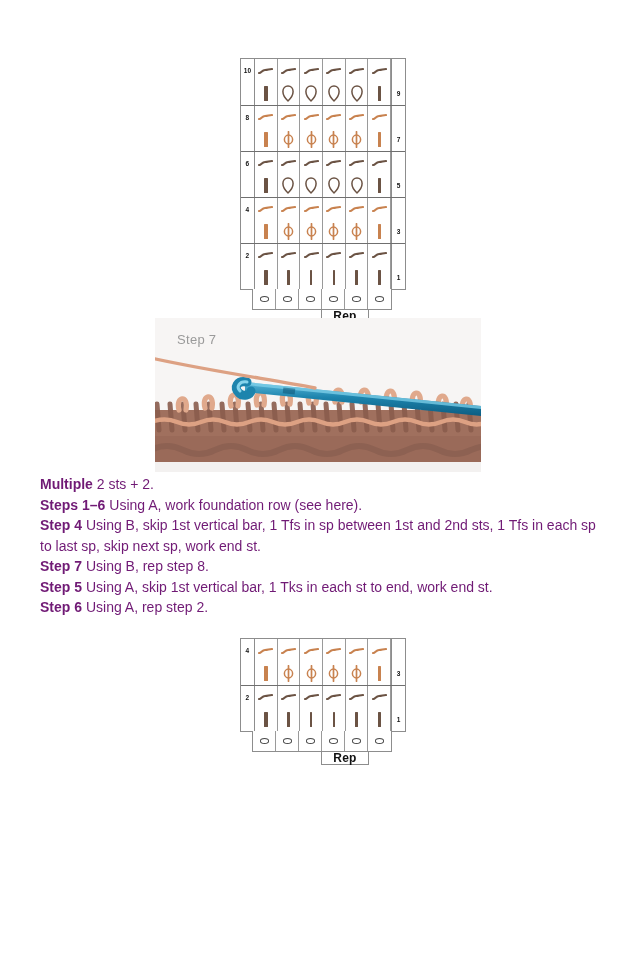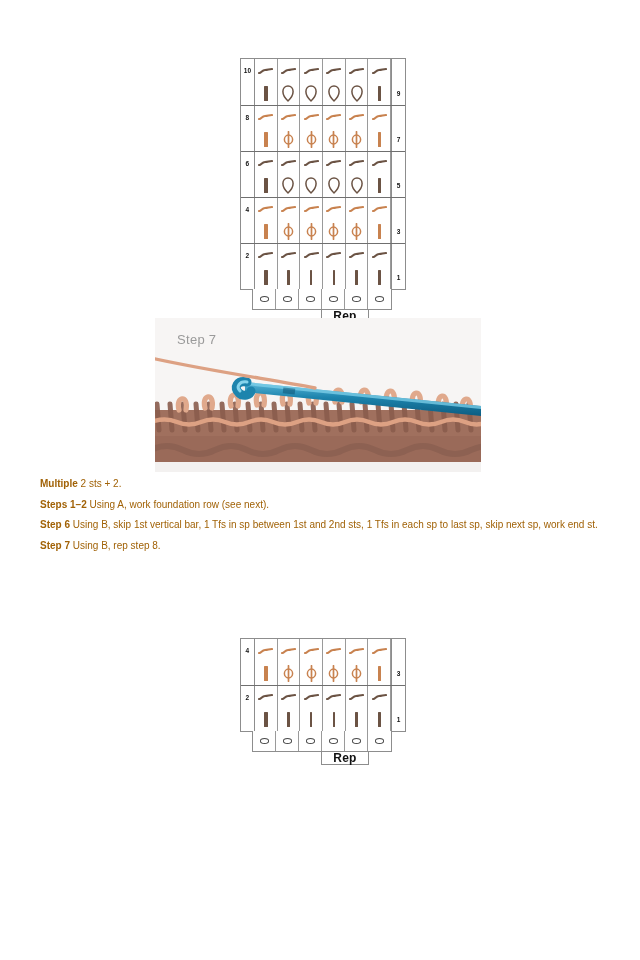--- a/index.html
+++ b/index.html
@@ -146,23 +146,23 @@
     letter-spacing: 0.3px;
   }
   .photo-svg { position: absolute; left: 0; top: 0; }
 
   
   #instructions {
     position: absolute;
     left: 40px;
     top: 474px;
     width: 560px;
-    font-size: 10px;
+    font-size: 14px;
     line-height: 20.5px;
-    color: #a16207;
+    color: #701a75;
   }
   #instructions p { margin: 0 0 0 0; }
   #instructions b { font-weight: bold; }
 </style>
 </head>
 <body>
 
 <div class="chart-wrap" id="chart-top">
   <div class="chart-grid" style="width: 166px;">
       <div class="chart-rows">
@@ -684,23 +684,25 @@
         <path d="M-4 132 Q 12 124 28 132 Q 44 140 60 132 Q 76 124 92 132 Q108 140 124 132 Q140 124 156 132 Q172 140 188 132 Q204 124 220 132 Q236 140 252 132 Q268 124 284 132 Q300 140 316 132 Q330 126 334 130" fill="none"></path>
       </g>
       <rect x="0" y="144" width="326" height="10" fill="#f3f1f0"></rect>
     </g>
   </svg>
   <div class="step-label">Step 7</div>
 </div>
 
 <div id="instructions">
     <p><b>Multiple</b><span> 2 sts + 2.</span></p>
-    <p><b>Steps 1–2</b><span> Using A, work foundation row (see next).</span></p>
-    <p><b>Step 6</b><span> Using B, skip 1st vertical bar, 1 Tfs in sp between 1st and 2nd sts, 1 Tfs in each sp to last sp, skip next sp, work end st.</span></p>
+    <p><b>Steps 1–6</b><span> Using A, work foundation row (see here).</span></p>
+    <p><b>Step 4</b><span> Using B, skip 1st vertical bar, 1 Tfs in sp between 1st and 2nd sts, 1 Tfs in each sp to last sp, skip next sp, work end st.</span></p>
     <p><b>Step 7</b><span> Using B, rep step 8.</span></p>
+    <p><b>Step 5</b><span> Using A, skip 1st vertical bar, 1 Tks in each st to end, work end st.</span></p>
+    <p><b>Step 6</b><span> Using A, rep step 2.</span></p>
   </div>
 
 <div class="chart-wrap" id="chart-bot">
   <div class="chart-grid" style="width: 166px;">
       <div class="chart-rows">
         <div class="crow">
           <div class="numcell">4</div>
           <div class="cell">
             <span class="sym sym-wave">
               <svg width="15" height="8" viewBox="0 0 15 8">

